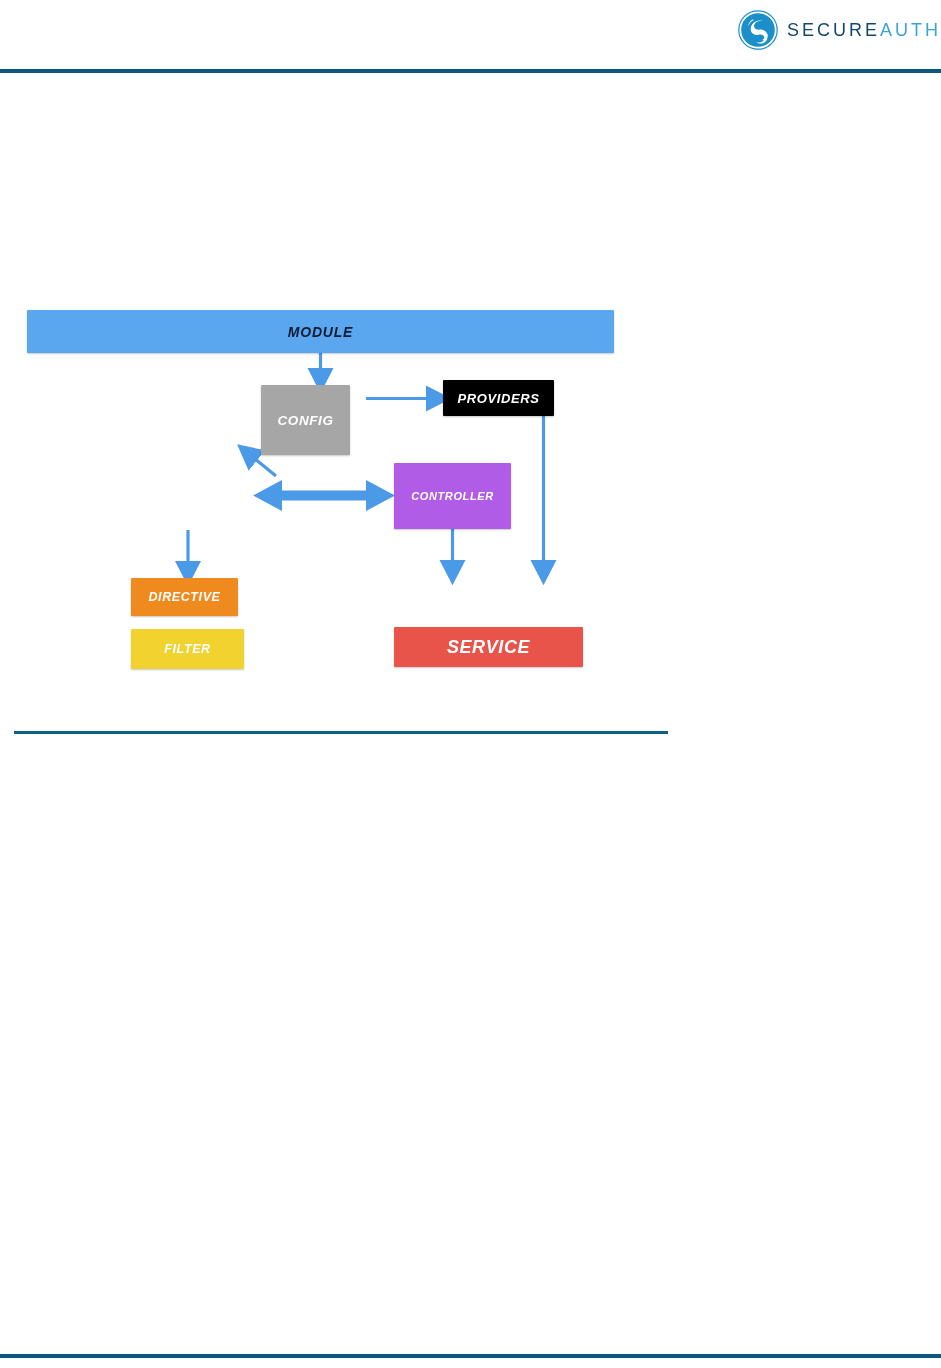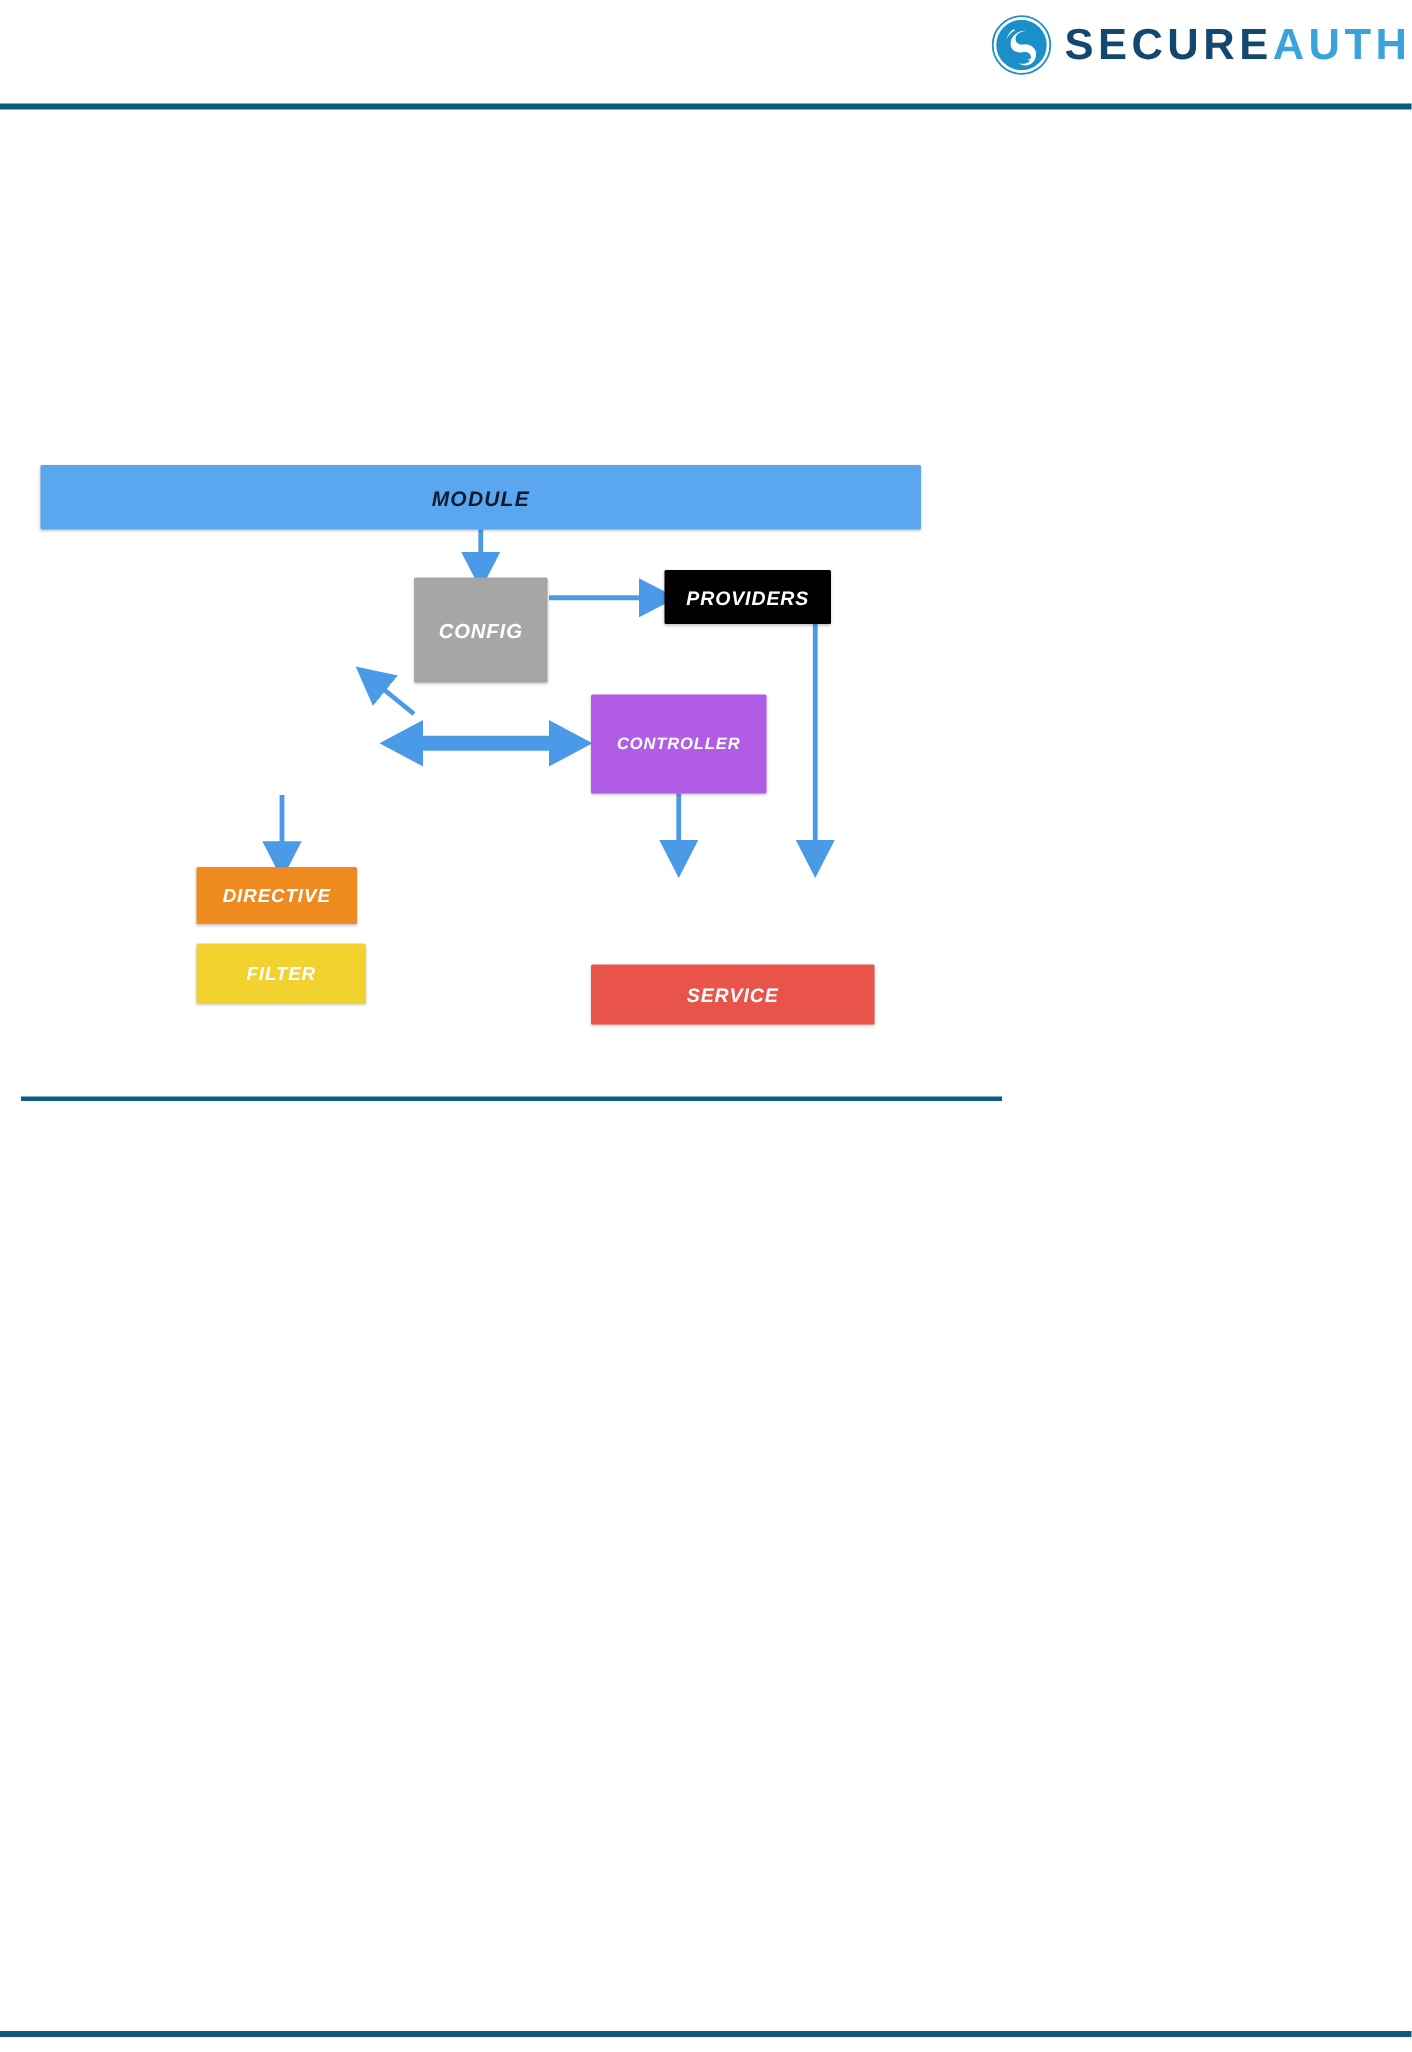--- a/index.html
+++ b/index.html
@@ -31,23 +31,23 @@
     align-items: center;
     height: 44px;
   }
   #brand-mark {
     width: 40px;
     height: 40px;
     flex: 0 0 40px;
     display: block;
   }
   #brand-wordmark {
-    font-size: 29px;
+    font-size: 18px;
     letter-spacing: 3.0px;
-    font-weight: 700;
+    font-weight: 400;
     margin-left: 9px;
     white-space: nowrap;
     line-height: 1;
   }
   .wm-secure { color: #12486e; }
   .wm-auth { color: #3aa3dc; }
 
   #header-rule {
     position: absolute;
     left: 0;
@@ -105,21 +105,21 @@
     z-index: 3;
   }
   #node-module {
     left: 27px; top: 20px; width: 587px; height: 43px;
     background: #5aa7f0;
     color: #0d1b33;
     font-size: 14px;
     letter-spacing: 0.8px;
   }
   #node-config {
-    left: 276px; top: 95px; width: 89px; height: 70px;
+    left: 261px; top: 95px; width: 89px; height: 70px;
     background: #a6a6a6;
     font-size: 13.5px;
   }
   #node-providers {
     left: 443px; top: 90px; width: 111px; height: 36px;
     background: #000000;
     font-size: 13px;
   }
   #node-routes {
     left: 128px; top: 171px; width: 120px; height: 69px;
@@ -142,22 +142,21 @@
     font-size: 12.5px;
   }
   #node-factory {
     left: 394px; top: 287px; width: 189px; height: 39px;
     background: #e8534a;
     font-size: 13px;
   }
   #node-service {
     left: 394px; top: 337px; width: 189px; height: 40px;
     background: #e8534a;
-    font-size: 13px;
-    margin-top: 16px;
+    font-size: 18px;
   }
 </style>
 </head>
 <body>
 
 <div id="page-header">
 
   <div id="brand-logo">
     <svg id="brand-mark" viewBox="0 0 100 100">
       <circle cx="50" cy="50" r="48" fill="none" stroke="#1a8fc9" stroke-width="3"></circle>

